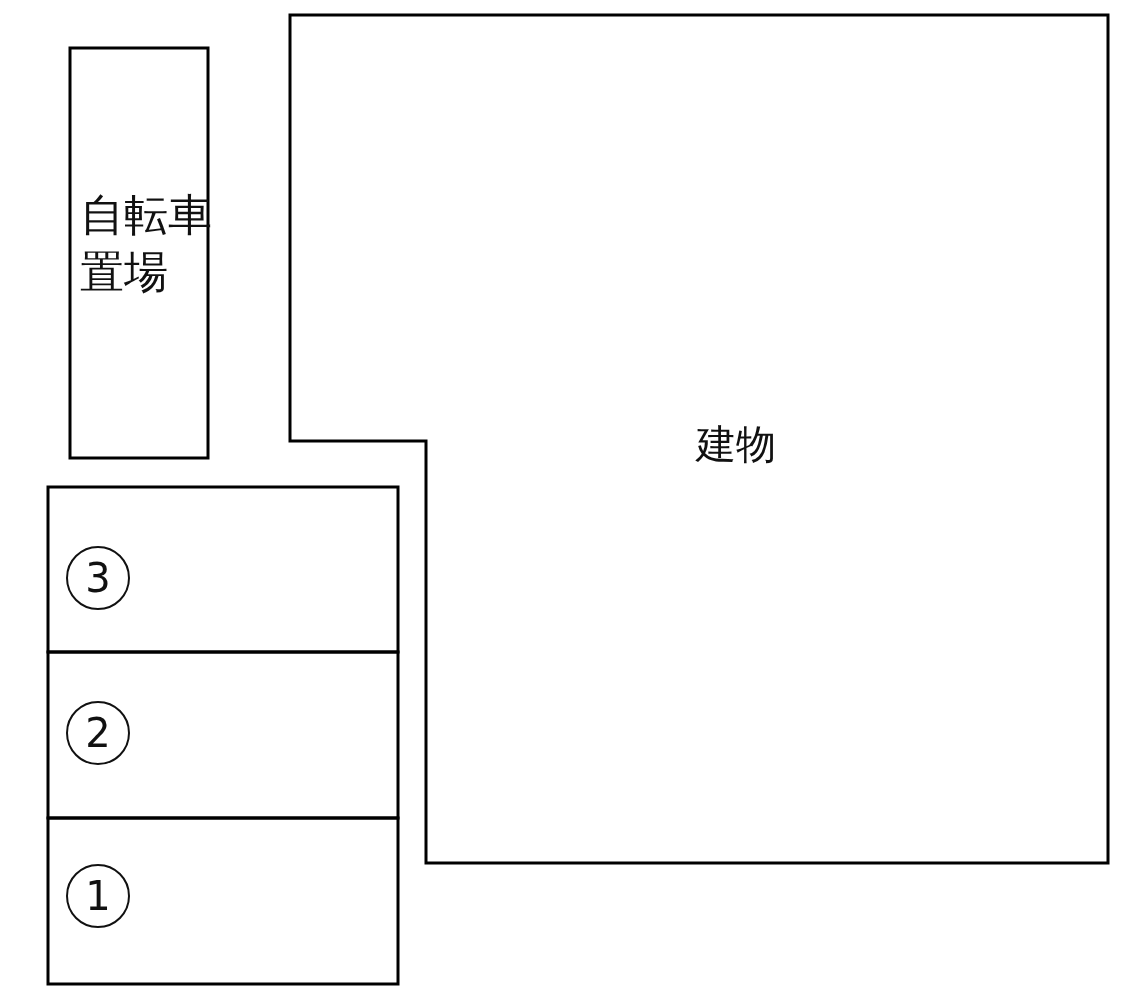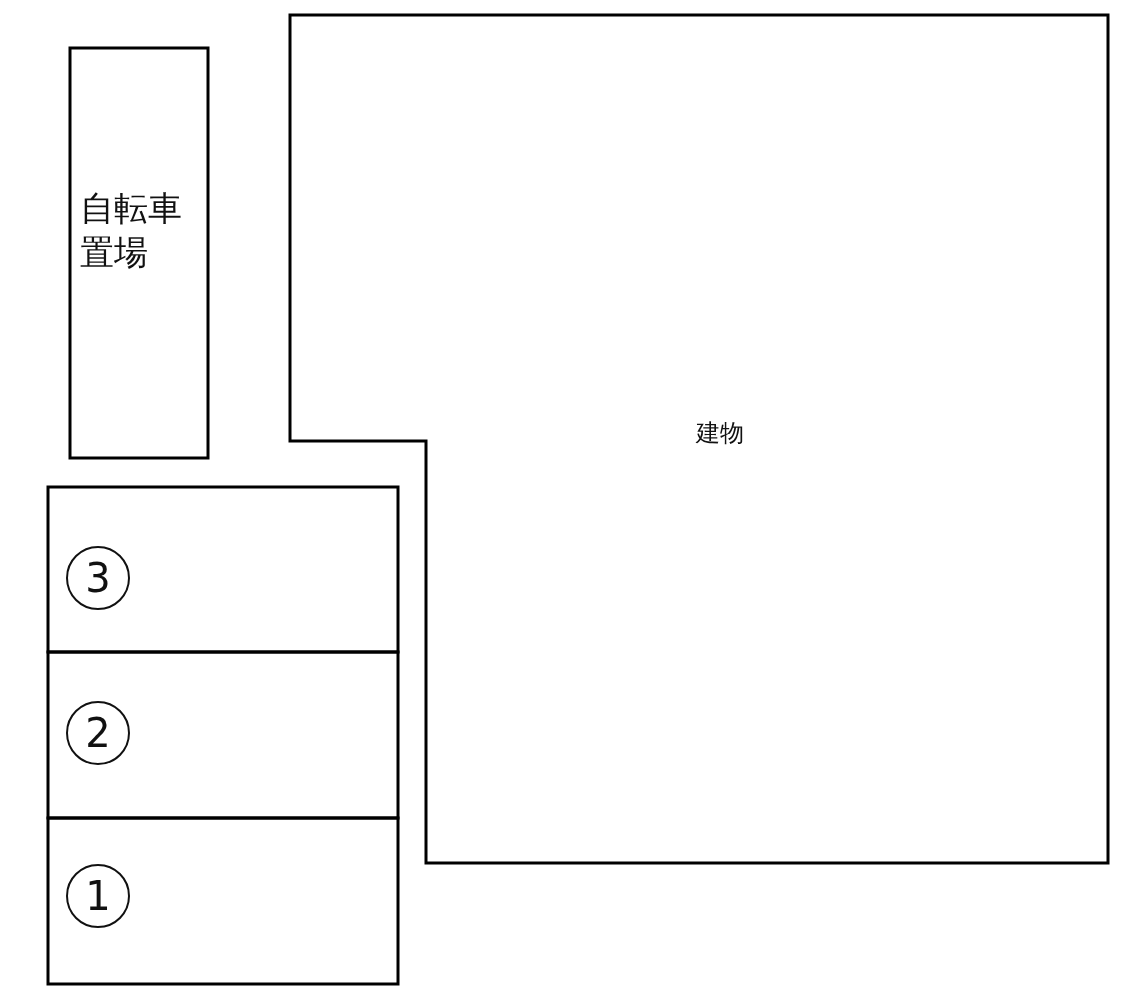--- a/index.html
+++ b/index.html
@@ -1,21 +1,21 @@
 <!DOCTYPE html>
 <html><head>
 <meta charset="utf-8">
 <style>
   html, body { margin: 0; padding: 0; background: #ffffff; }
   body { width: 1138px; height: 987px; position: relative; overflow: hidden;
          font-family: "DejaVu Sans", sans-serif; }
   svg { position: absolute; left: 0; top: 0; }
   .lbl { position: absolute; color: #111; font-family: "DejaVu Sans", sans-serif; white-space: pre; line-height: 1.3; }
-  .bike-label { left: 80px; top: 186px; font-size: 34px; }
-  .building-label { left: 696px; top: 418px; font-size: 24px; }
+  .bike-label { left: 80px; top: 186px; font-size: 44px; }
+  .building-label { left: 696px; top: 418px; font-size: 40px; }
   .num { position: absolute; left: 66px; width: 64px; height: 64px; border: 2px solid #111; border-radius: 50%;
          box-sizing: border-box; display: flex; align-items: center; justify-content: center;
          font-size: 40px; color: #111; font-family: "DejaVu Sans", sans-serif; }
 </style>
 </head>
 <body>
 
 <svg width="1138" height="987" viewBox="0 0 1138 987">
   <polygon points="290,15 1108,15 1108,863 426,863 426,441 290,441" fill="none" stroke="#000" stroke-width="3"></polygon>
   <rect x="70" y="48" width="138" height="410" fill="none" stroke="#000" stroke-width="3"></rect>

